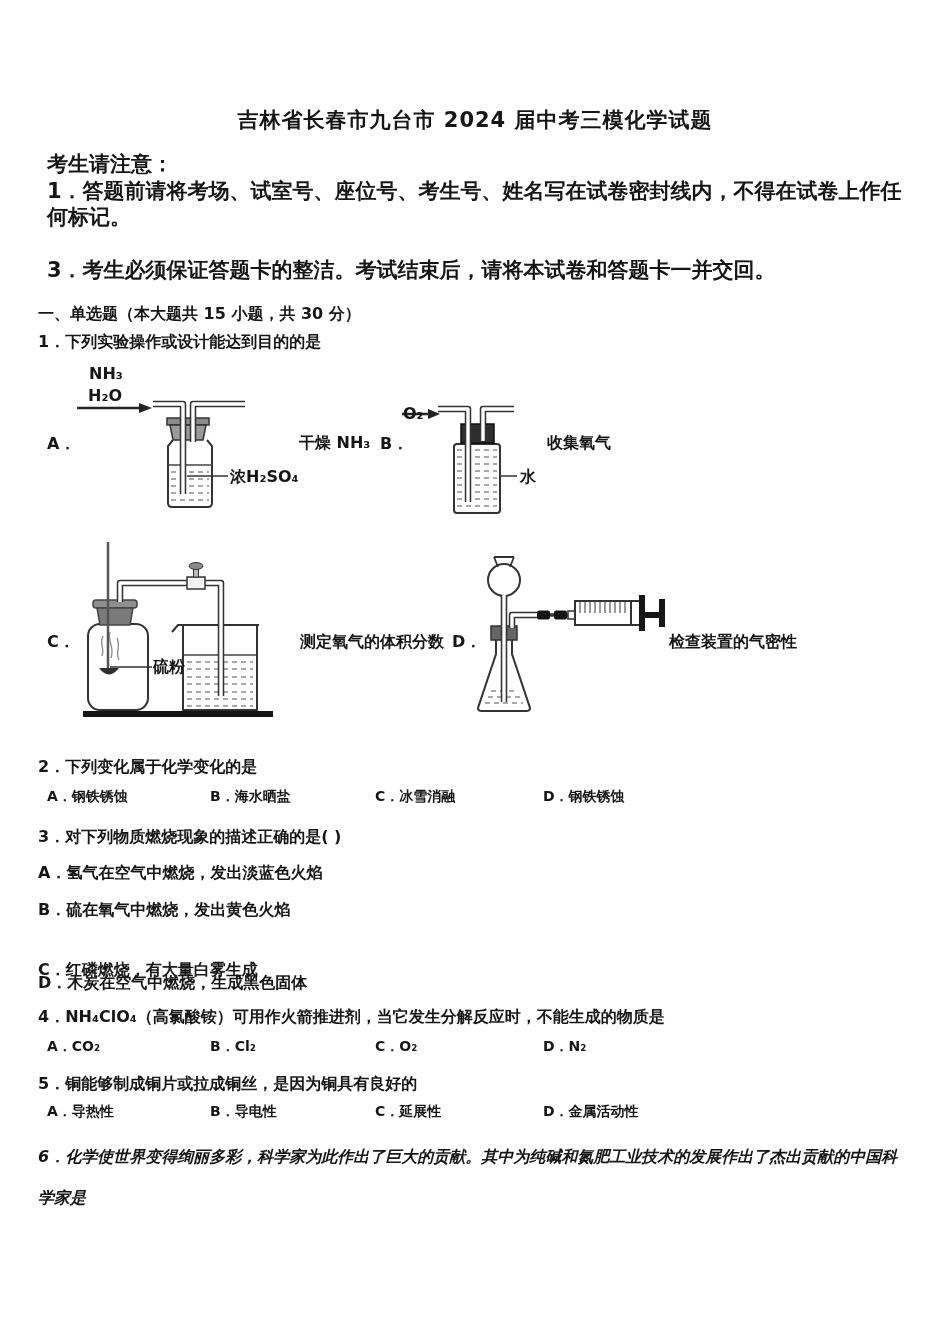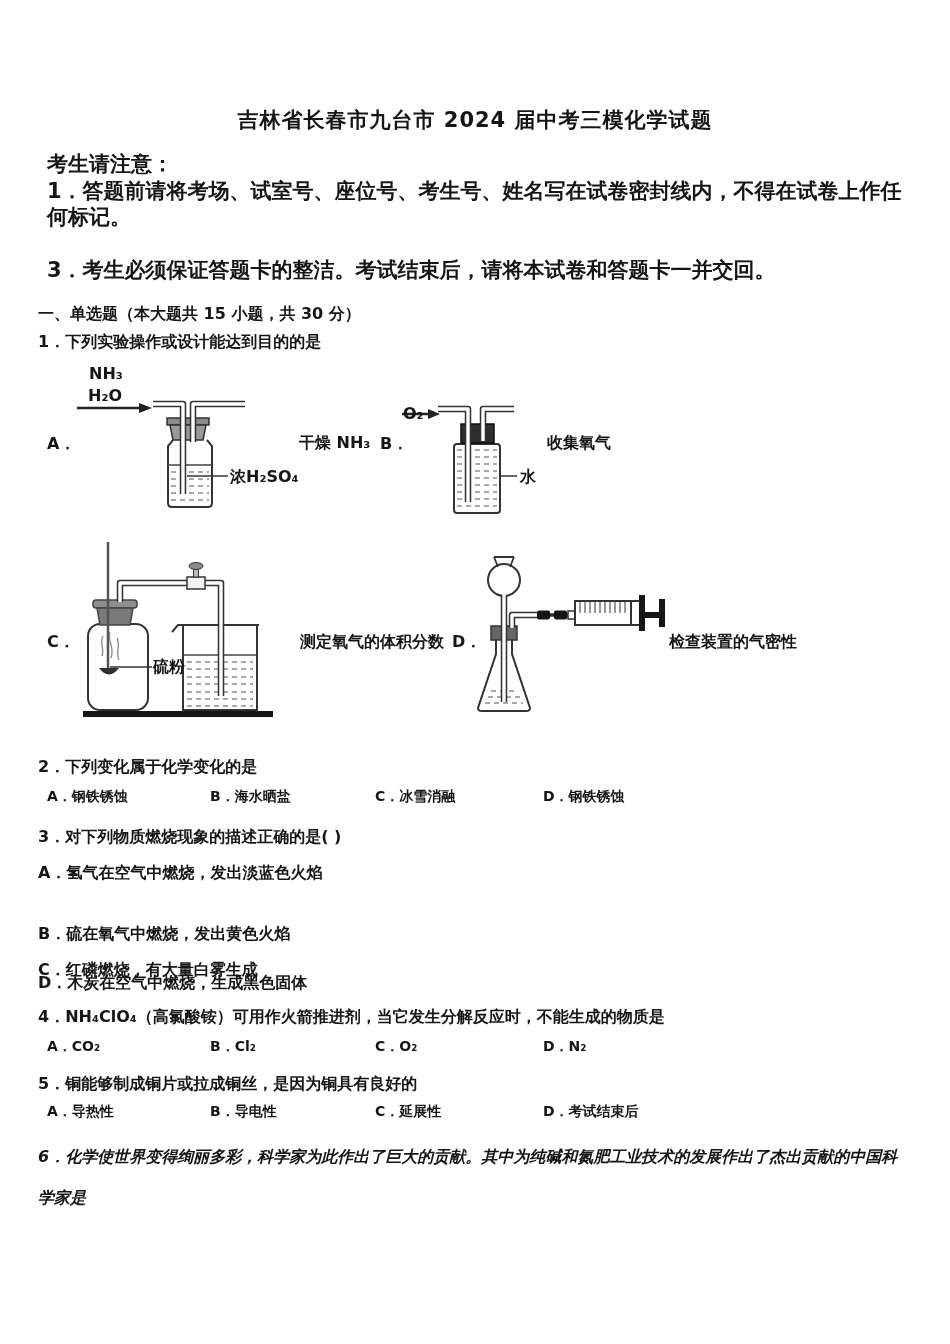--- a/index.html
+++ b/index.html
@@ -173,35 +173,35 @@
   <div class="abs q" style="top:753px;">2．下列变化属于化学变化的是</div>
   <div class="abs optgrid" style="top:788px;">
     <span>A．钢铁锈蚀</span>
     <span>B．海水晒盐</span>
     <span>C．冰雪消融</span>
     <span>D．钢铁锈蚀</span>
   </div>
 
   <div class="abs q" style="top:823px;">3．对下列物质燃烧现象的描述正确的是( )</div>
   <div class="abs q" style="top:859px;">A．氢气在空气中燃烧，发出淡蓝色火焰</div>
-  <div class="abs q" style="top:896px;margin-top:24px;">B．硫在氧气中燃烧，发出黄色火焰</div>
+  <div class="abs q" style="top:896px;">B．硫在氧气中燃烧，发出黄色火焰</div>
   <div class="abs q" style="top:932px;margin-top:24px;">C．红磷燃烧，有大量白雾生成</div>
   <div class="abs q" style="top:969px;">D．木炭在空气中燃烧，生成黑色固体</div>
 
   <div class="abs q" style="top:1003px;">4．NH₄ClO₄（高氯酸铵）可用作火箭推进剂，当它发生分解反应时，不能生成的物质是</div>
   <div class="abs optgrid" style="top:1038px;">
     <span>A．CO₂</span>
     <span>B．Cl₂</span>
     <span>C．O₂</span>
     <span>D．N₂</span>
   </div>
 
   <div class="abs q" style="top:1070px;">5．铜能够制成铜片或拉成铜丝，是因为铜具有良好的</div>
   <div class="abs optgrid" style="top:1103px;">
     <span>A．导热性</span>
     <span>B．导电性</span>
     <span>C．延展性</span>
-    <span>D．考试结束后</span>
+    <span>D．金属活动性</span>
   </div>
 
   <div class="abs q" style="top:1136px;line-height:41px;font-style:italic;">6．化学使世界变得绚丽多彩，科学家为此作出了巨大的贡献。其中为纯碱和氮肥工业技术的发展作出了杰出贡献的中国科学家是</div>
 
 </div>
 
 </body></html>

